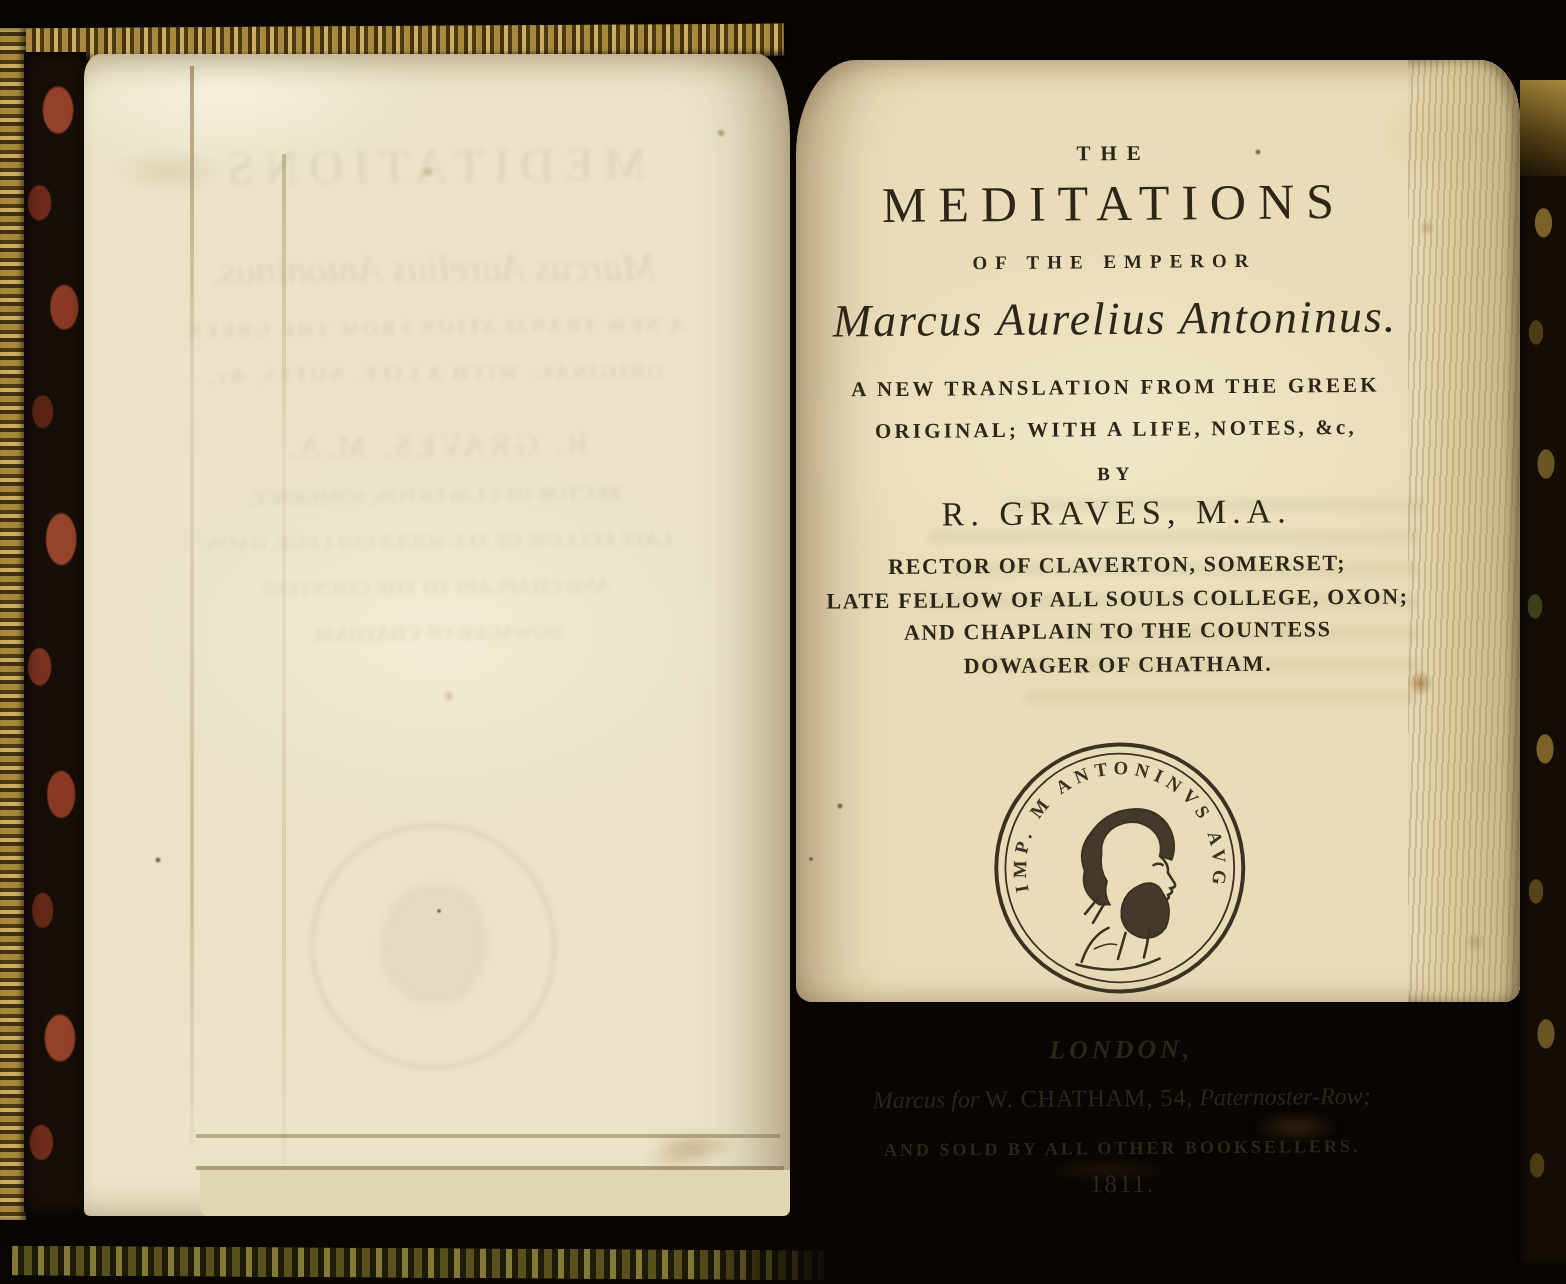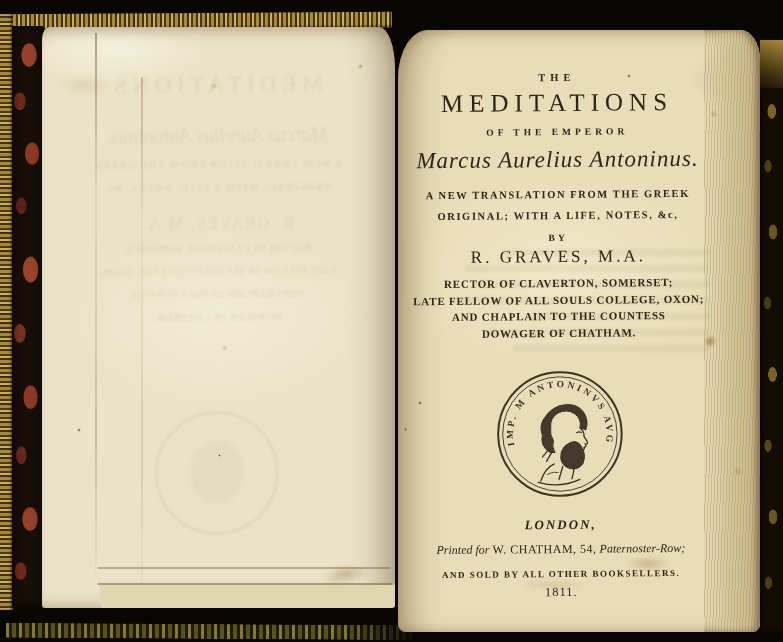--- a/index.html
+++ b/index.html
@@ -54,21 +54,21 @@
     background-color:#eae3c8;
     background-image:
       radial-gradient(140px 60px at 20% 3%, rgba(255,255,240,.5), transparent 70%),
       radial-gradient(200px 120px at 50% 50%, rgba(255,252,235,.35), transparent 75%),
       radial-gradient(26px 12px at 84% 95%, rgba(150,105,45,.18), transparent 70%),
       radial-gradient(40px 18px at 12% 10%, rgba(150,110,50,.12), transparent 70%);
     border-radius:8px 16px 3px 3px / 12px 42px 3px 3px;
     box-shadow:inset -30px 0 34px -20px rgba(85,58,25,.45),
                inset 0 12px 14px -9px rgba(120,90,50,.4),
                inset 0 -10px 12px -8px rgba(120,90,50,.3);}
-  .page-right{position:absolute;left:398px;top:30px;width:362px;height:602px;
+  .page-right{position:absolute;left:398px;top:30px;width:362px;height:471px;
     background-color:#e9dcb8;
     background-image:
       radial-gradient(220px 140px at 45% 40%, rgba(255,250,228,.35), transparent 75%),
       radial-gradient(60px 40px at 92% 8%, rgba(150,105,40,.15), transparent 70%),
       radial-gradient(40px 26px at 96% 76%, rgba(150,105,40,.14), transparent 70%);
     border-radius:30px 20px 8px 8px / 48px 30px 8px 8px;
     box-shadow:inset 28px 0 34px -20px rgba(85,58,25,.5),
                inset 0 10px 12px -7px rgba(110,80,40,.35),
                inset 0 -8px 10px -7px rgba(110,80,40,.3);}
   .fore-edge{position:absolute;right:0;top:0;width:56px;height:100%;
@@ -219,21 +219,21 @@
             <path d="M 84 122 L 73 135 M 88 127 L 79 142"></path>
             <path d="M 104 150 Q 101 160 98 170 M 122 148 Q 121 159 118 169"></path>
             <path d="M 70 172 Q 77 152 91 146"></path>
             <path d="M 66 174 Q 100 184 130 170"></path>
             <path d="M 80 162 Q 90 157 97 159" stroke-width="1.3"></path>
           </g>
         </svg>
       </div>
 
       <div class="line t-city">LONDON,</div>
-      <div class="line t-printed"><span class="it">Printed for</span> <span class="rm">W. CHATHAM, 54,</span> <span class="it">Paternoster-Row;</span></div>
+      <div class="line t-printed"><span class="it">Marcus for</span> <span class="rm">W. CHATHAM, 54,</span> <span class="it">Paternoster-Row;</span></div>
       <div class="line t-sold">AND SOLD BY ALL OTHER BOOKSELLERS.</div>
       <div class="line t-year">1811.</div>
     </div>
 
     <div class="spot" style="left:305px;top:305px;width:14px;height:13px;"></div>
     <div class="spot dark" style="left:229px;top:44px;width:4px;height:4px;"></div>
     <div class="spot" style="left:311px;top:80px;width:9px;height:8px;opacity:.5;"></div>
     <div class="spot" style="left:334px;top:436px;width:11px;height:10px;opacity:.45;"></div>
     <div class="spot dark" style="left:20px;top:371px;width:4px;height:4px;"></div>
     <div class="spot dark" style="left:6px;top:398px;width:3px;height:3px;"></div>

